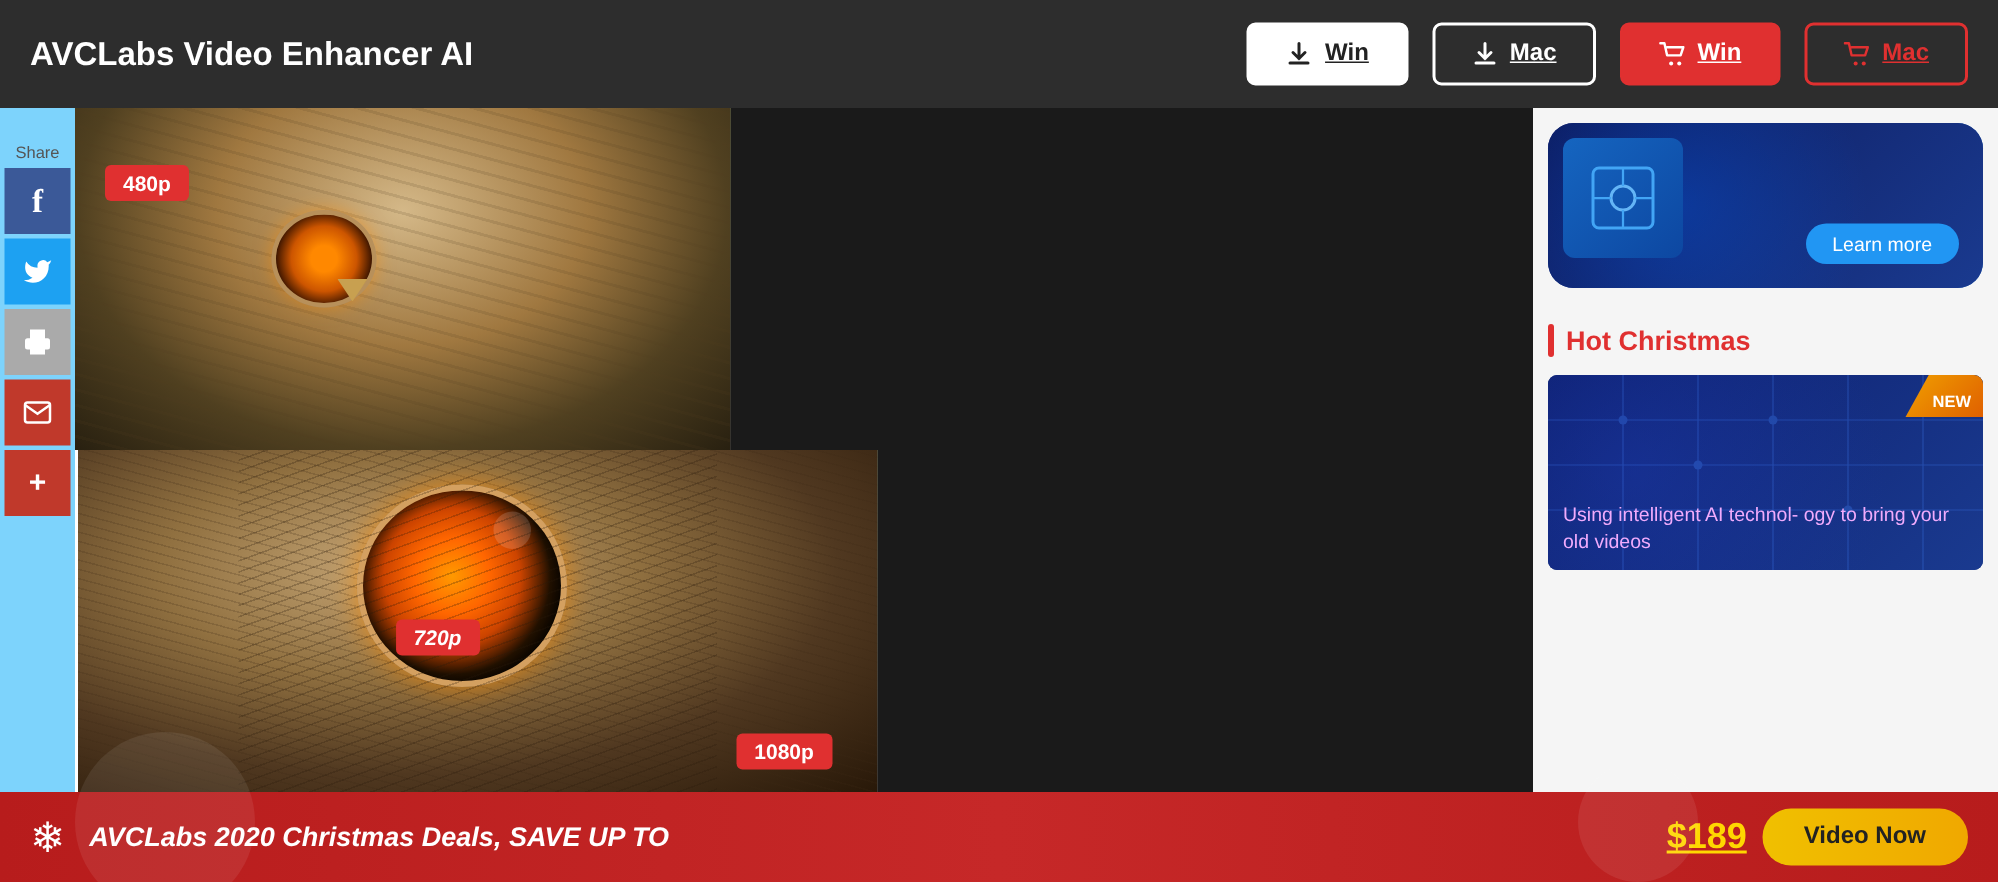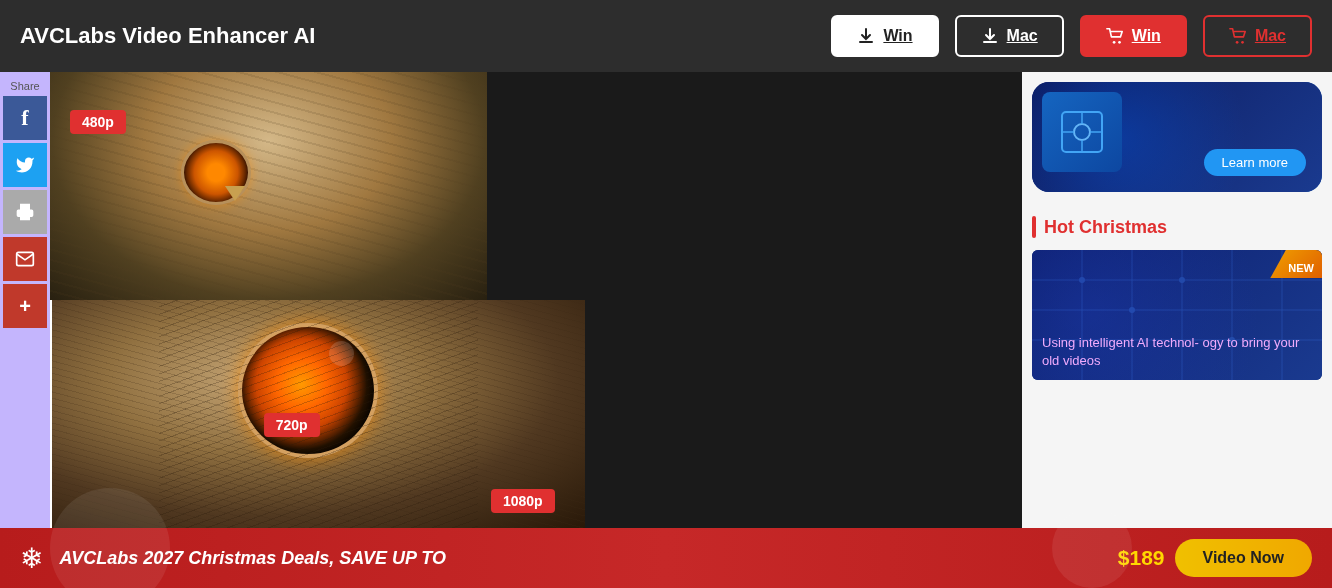--- a/index.html
+++ b/index.html
@@ -67,25 +67,25 @@
 
     
     .main-layout {
       display: flex;
       height: calc(588px - 72px - 60px);
     }
 
     
     .social-sidebar {
       width: 50px;
-      background: #c4b5fd;
+      background: #7dd3fc;
       display: flex;
       flex-direction: column;
       align-items: center;
-      padding-top: 8px;
+      padding-top: 24px;
     }
     .share-label {
       font-size: 11px;
       color: #555;
       margin-bottom: 4px;
       writing-mode: horizontal-tb;
     }
     .social-btn {
       width: 44px;
       height: 44px;
@@ -138,21 +138,21 @@
     .resolution-badge {
       position: absolute;
       background: #e03030;
       color: #fff;
       font-size: 14px;
       font-weight: bold;
       padding: 4px 12px;
       border-radius: 4px;
     }
     .badge-480 { top: 38px; left: 20px; }
-    .badge-720 { top: 55%; left: 45%; transform: translate(-50%, -50%); }
+    .badge-720 { top: 55%; left: 45%; transform: translate(-50%, -50%); font-style: italic; }
     .badge-1080 { bottom: 15px; right: 30px; }
 
     
     .feathers-left {
       position: absolute;
       top: 0; left: 0; width: 100%; height: 100%;
       background:
         repeating-linear-gradient(
           15deg,
           transparent 0px, transparent 8px,
@@ -283,22 +283,23 @@
     }
     .banner-text {
       color: #fff;
       font-size: 18px;
       font-style: italic;
       font-weight: bold;
       flex: 1;
     }
     .banner-price {
       color: #ffd700;
-      font-size: 21px;
+      font-size: 24px;
       font-weight: 900;
+      text-decoration: underline;
     }
     .shop-now-btn {
       background: linear-gradient(90deg, #f0c000 0%, #f0a800 100%);
       color: #222;
       border: none;
       border-radius: 25px;
       padding: 10px 28px;
       font-size: 16px;
       font-weight: bold;
       cursor: pointer;
@@ -462,16 +463,16 @@
         <div class="product-card-text">Using intelligent AI technol- ogy to bring your old videos</div>
       </div>
     </div>
   </div>
 </div>
 
 <div class="bottom-banner">
   <div class="deco-circle" style="width:120px;height:120px;top:-40px;left:50px;"></div>
   <div class="deco-circle" style="width:80px;height:80px;top:-20px;right:200px;"></div>
   <span style="font-size:28px;color:#fff;margin-right:6px;">❄</span>
-  <span class="banner-text">AVCLabs 2027 Christmas Deals, SAVE UP TO</span>
+  <span class="banner-text">AVCLabs 2020 Christmas Deals, SAVE UP TO</span>
   <span class="banner-price">$189</span>
   <button class="shop-now-btn">Video Now</button>
 </div>
 
 </body></html>

